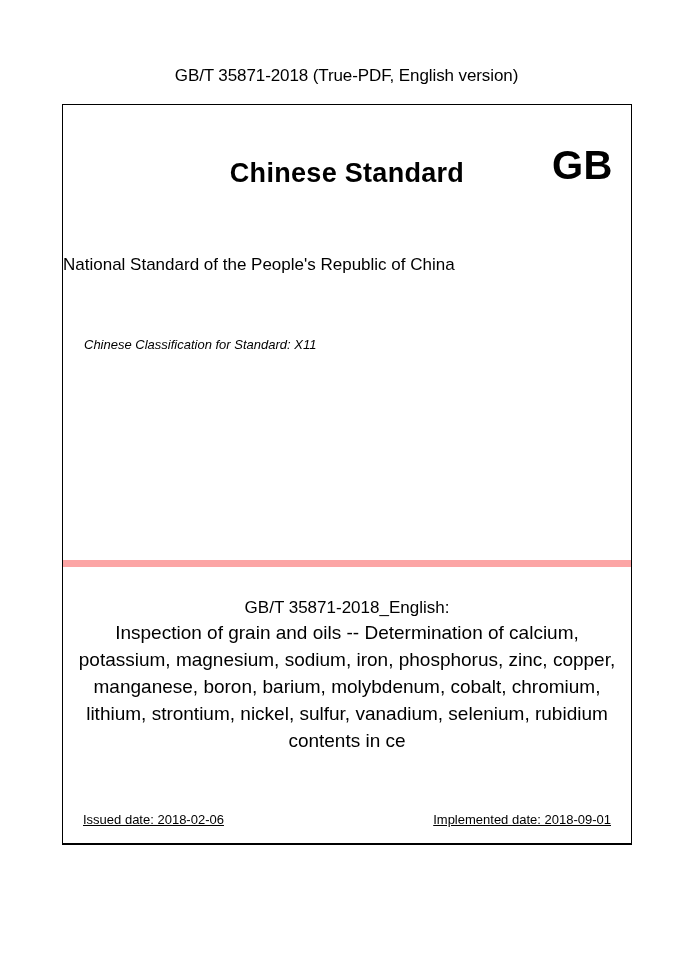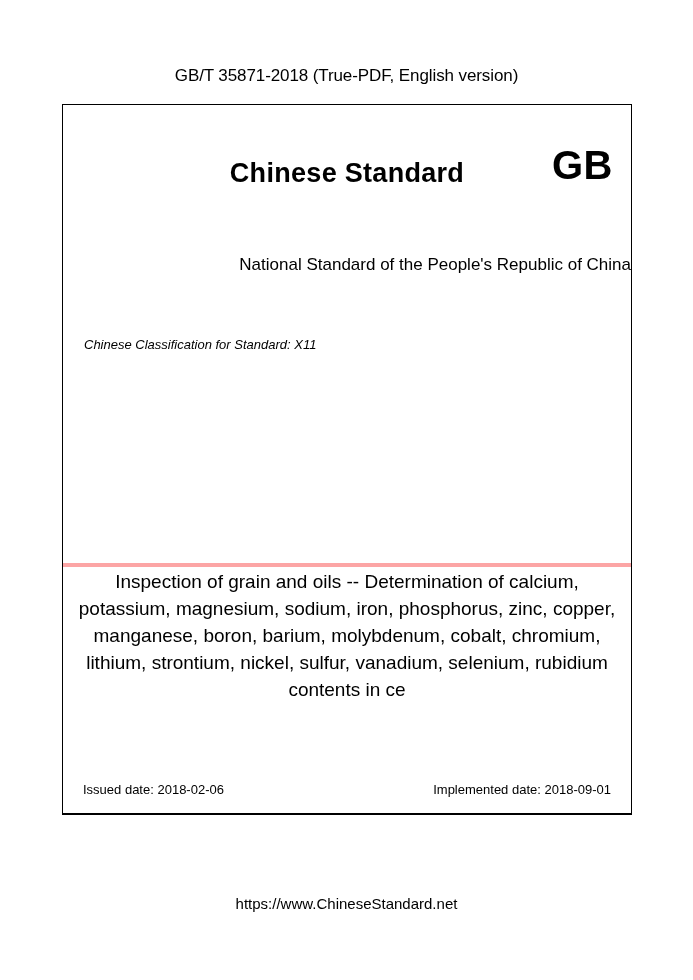--- a/index.html
+++ b/index.html
@@ -34,21 +34,21 @@
     position: absolute;
     left: 62px;
     top: 104px;
     width: 570px;
     border: 1px solid #000000;
     box-sizing: border-box;
   }
   .upper-section {
     position: relative;
     height: 462px;
-    border-bottom: 4px solid #fca5a5;
+    border-bottom: 7px solid #fca5a5;
     box-sizing: border-box;
   }
   .chinese-standard {
     position: absolute;
     top: 53px;
     left: 0;
     width: 100%;
     text-align: center;
     font-size: 27px;
     font-weight: bold;
@@ -60,21 +60,21 @@
     right: 18px;
     font-size: 40px;
     font-weight: bold;
     letter-spacing: 0.5px;
   }
   .national-line1 {
     position: absolute;
     top: 150px;
     left: 0;
     width: 100%;
-    text-align: right;
+    text-align: left;
     font-size: 17px;
   }
   .national-line2 {
     position: absolute;
     top: 179px;
     left: 0;
     width: 100%;
     text-align: center;
     font-size: 17px;
   }
@@ -119,20 +119,21 @@
   .dates-row {
     position: absolute;
     bottom: 16px;
     left: 0;
     width: 100%;
     box-sizing: border-box;
     padding: 0 20px;
     font-size: 13px;
     display: flex;
     justify-content: space-between;
+    text-decoration: underline;
   }
   .issued-by {
     padding: 9px 22px 10px 22px;
     text-align: center;
     font-size: 13px;
     line-height: 17px;
   }
   .footer-link {
     position: absolute;
     top: 895px;
@@ -152,25 +153,25 @@
   <div class="doc-box">
 
     <div class="upper-section">
       <div class="chinese-standard">Chinese Standard</div>
       <div class="gb-logo">GB</div>
       <div class="national-line1">National Standard of the People's Republic of China</div>
       <div class="classification">Chinese Classification for Standard: X11</div>
     </div>
 
     <div class="middle-section">
+      <div class="eng-title-head">GB/T 35871-2018_English:</div>
       <div class="eng-title-body">Inspection of grain and oils -- Determination of calcium, potassium, magnesium, sodium, iron, phosphorus, zinc, copper, manganese, boron, barium, molybdenum, cobalt, chromium, lithium, strontium, nickel, sulfur, vanadium, selenium, rubidium contents in ce</div>
       <div class="dates-row">
         <span>Issued date: 2018-02-06</span>
         <span>Implemented date: 2018-09-01</span>
       </div>
     </div>
 
 
   </div>
 
-  <div class="footer-link">https://www.ChineseStandard.net</div>
 
 </div>
 
 </body></html>

